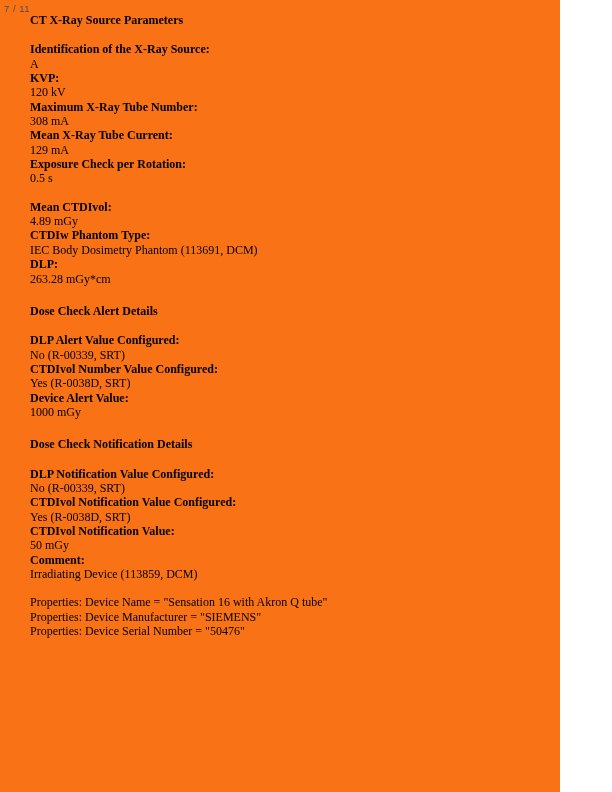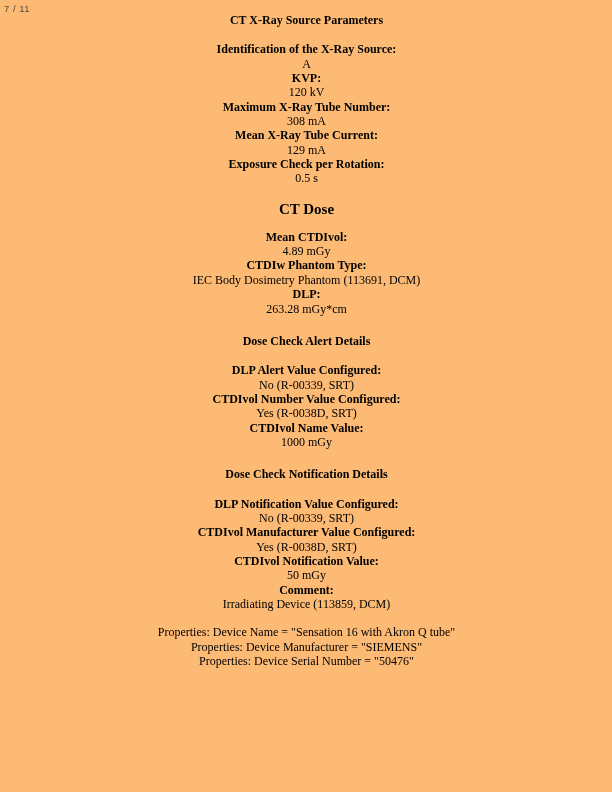--- a/index.html
+++ b/index.html
@@ -1,25 +1,24 @@
 <!DOCTYPE html>
 <html><head>
 <meta charset="utf-8">
 <style>
   * { margin: 0; padding: 0; box-sizing: border-box; }
   html, body { background: #ffffff; }
   .page {
     position: relative;
-    width: 612px;
+    width: 560px;
     height: 792px;
-    background: #fdba74;
+    background: #f97316;
     overflow: hidden;
     font-family: "Liberation Serif", serif;
     color: #000000;
-    text-align: center;
   }
   .page-indicator {
     position: absolute;
     top: 3px;
     left: 4px;
     font-family: "Liberation Sans", sans-serif;
     font-size: 9.5px;
     color: #4d4d4d;
     letter-spacing: 0.5px;
   }
@@ -75,21 +74,20 @@
       <div>
         <div class="field-label">Mean X-Ray Tube Current:</div>
         <div class="field-value">129 mA</div>
       </div>
       <div>
         <div class="field-label">Exposure Check per Rotation:</div>
         <div class="field-value">0.5 s</div>
       </div>
     </section>
 
-    <div class="h2-title">CT Dose</div>
 
     <section class="sec gap-lg">
       <div>
         <div class="field-label">Mean CTDIvol:</div>
         <div class="field-value">4.89 mGy</div>
       </div>
       <div>
         <div class="field-label">CTDIw Phantom Type:</div>
         <div class="field-value">IEC Body Dosimetry Phantom (113691, DCM)</div>
       </div>
@@ -103,33 +101,33 @@
       <div class="sec-title">Dose Check Alert Details</div>
       <div>
         <div class="field-label">DLP Alert Value Configured:</div>
         <div class="field-value">No (R-00339, SRT)</div>
       </div>
       <div>
         <div class="field-label">CTDIvol Number Value Configured:</div>
         <div class="field-value">Yes (R-0038D, SRT)</div>
       </div>
       <div>
-        <div class="field-label">CTDIvol Name Value:</div>
+        <div class="field-label">Device Alert Value:</div>
         <div class="field-value">1000 mGy</div>
       </div>
     </section>
 
     <section class="sec">
       <div class="sec-title">Dose Check Notification Details</div>
       <div>
         <div class="field-label">DLP Notification Value Configured:</div>
         <div class="field-value">No (R-00339, SRT)</div>
       </div>
       <div>
-        <div class="field-label">CTDIvol Manufacturer Value Configured:</div>
+        <div class="field-label">CTDIvol Notification Value Configured:</div>
         <div class="field-value">Yes (R-0038D, SRT)</div>
       </div>
       <div>
         <div class="field-label">CTDIvol Notification Value:</div>
         <div class="field-value">50 mGy</div>
       </div>
       <div>
         <div class="field-label">Comment:</div>
       </div>
       <div>

